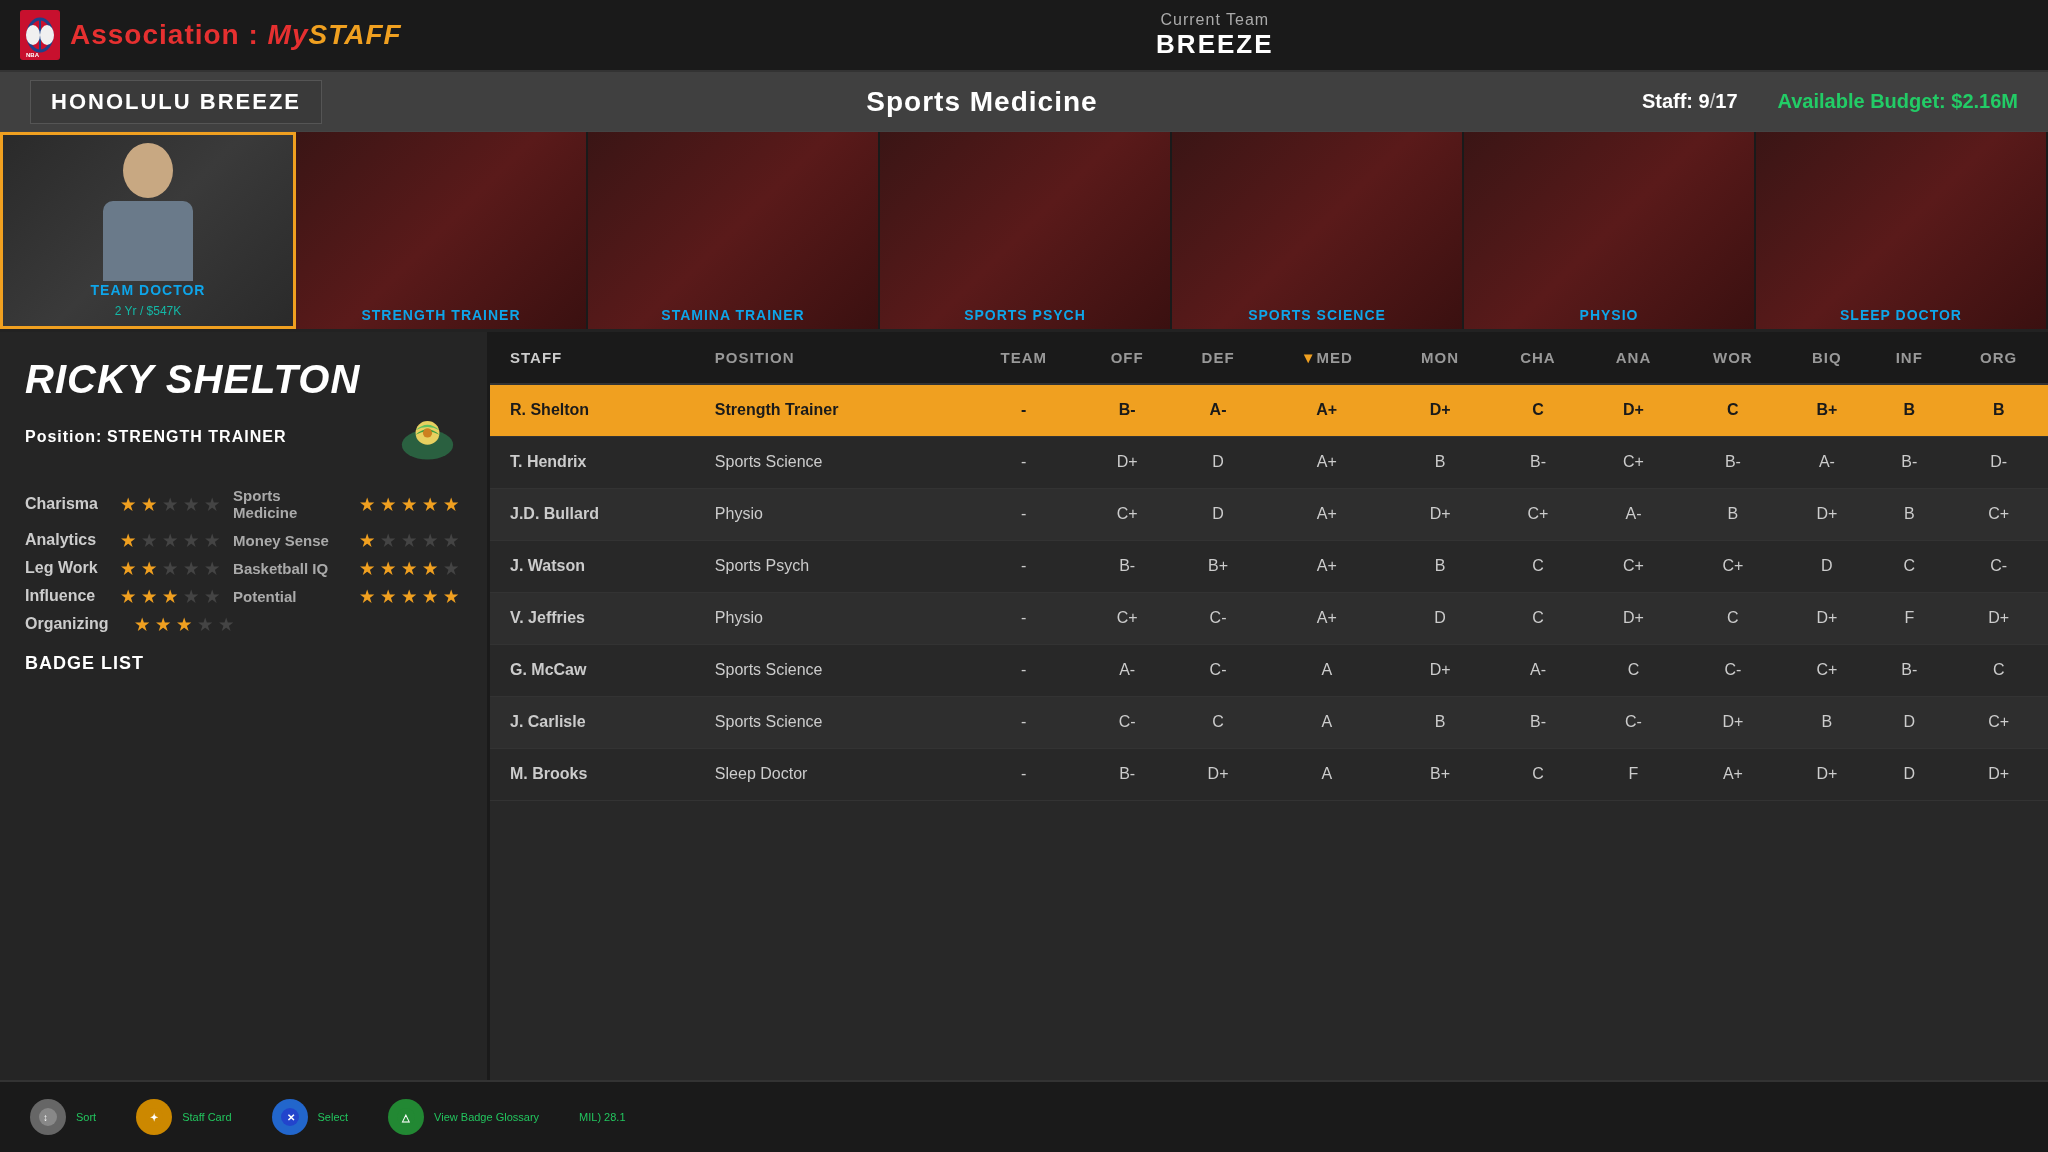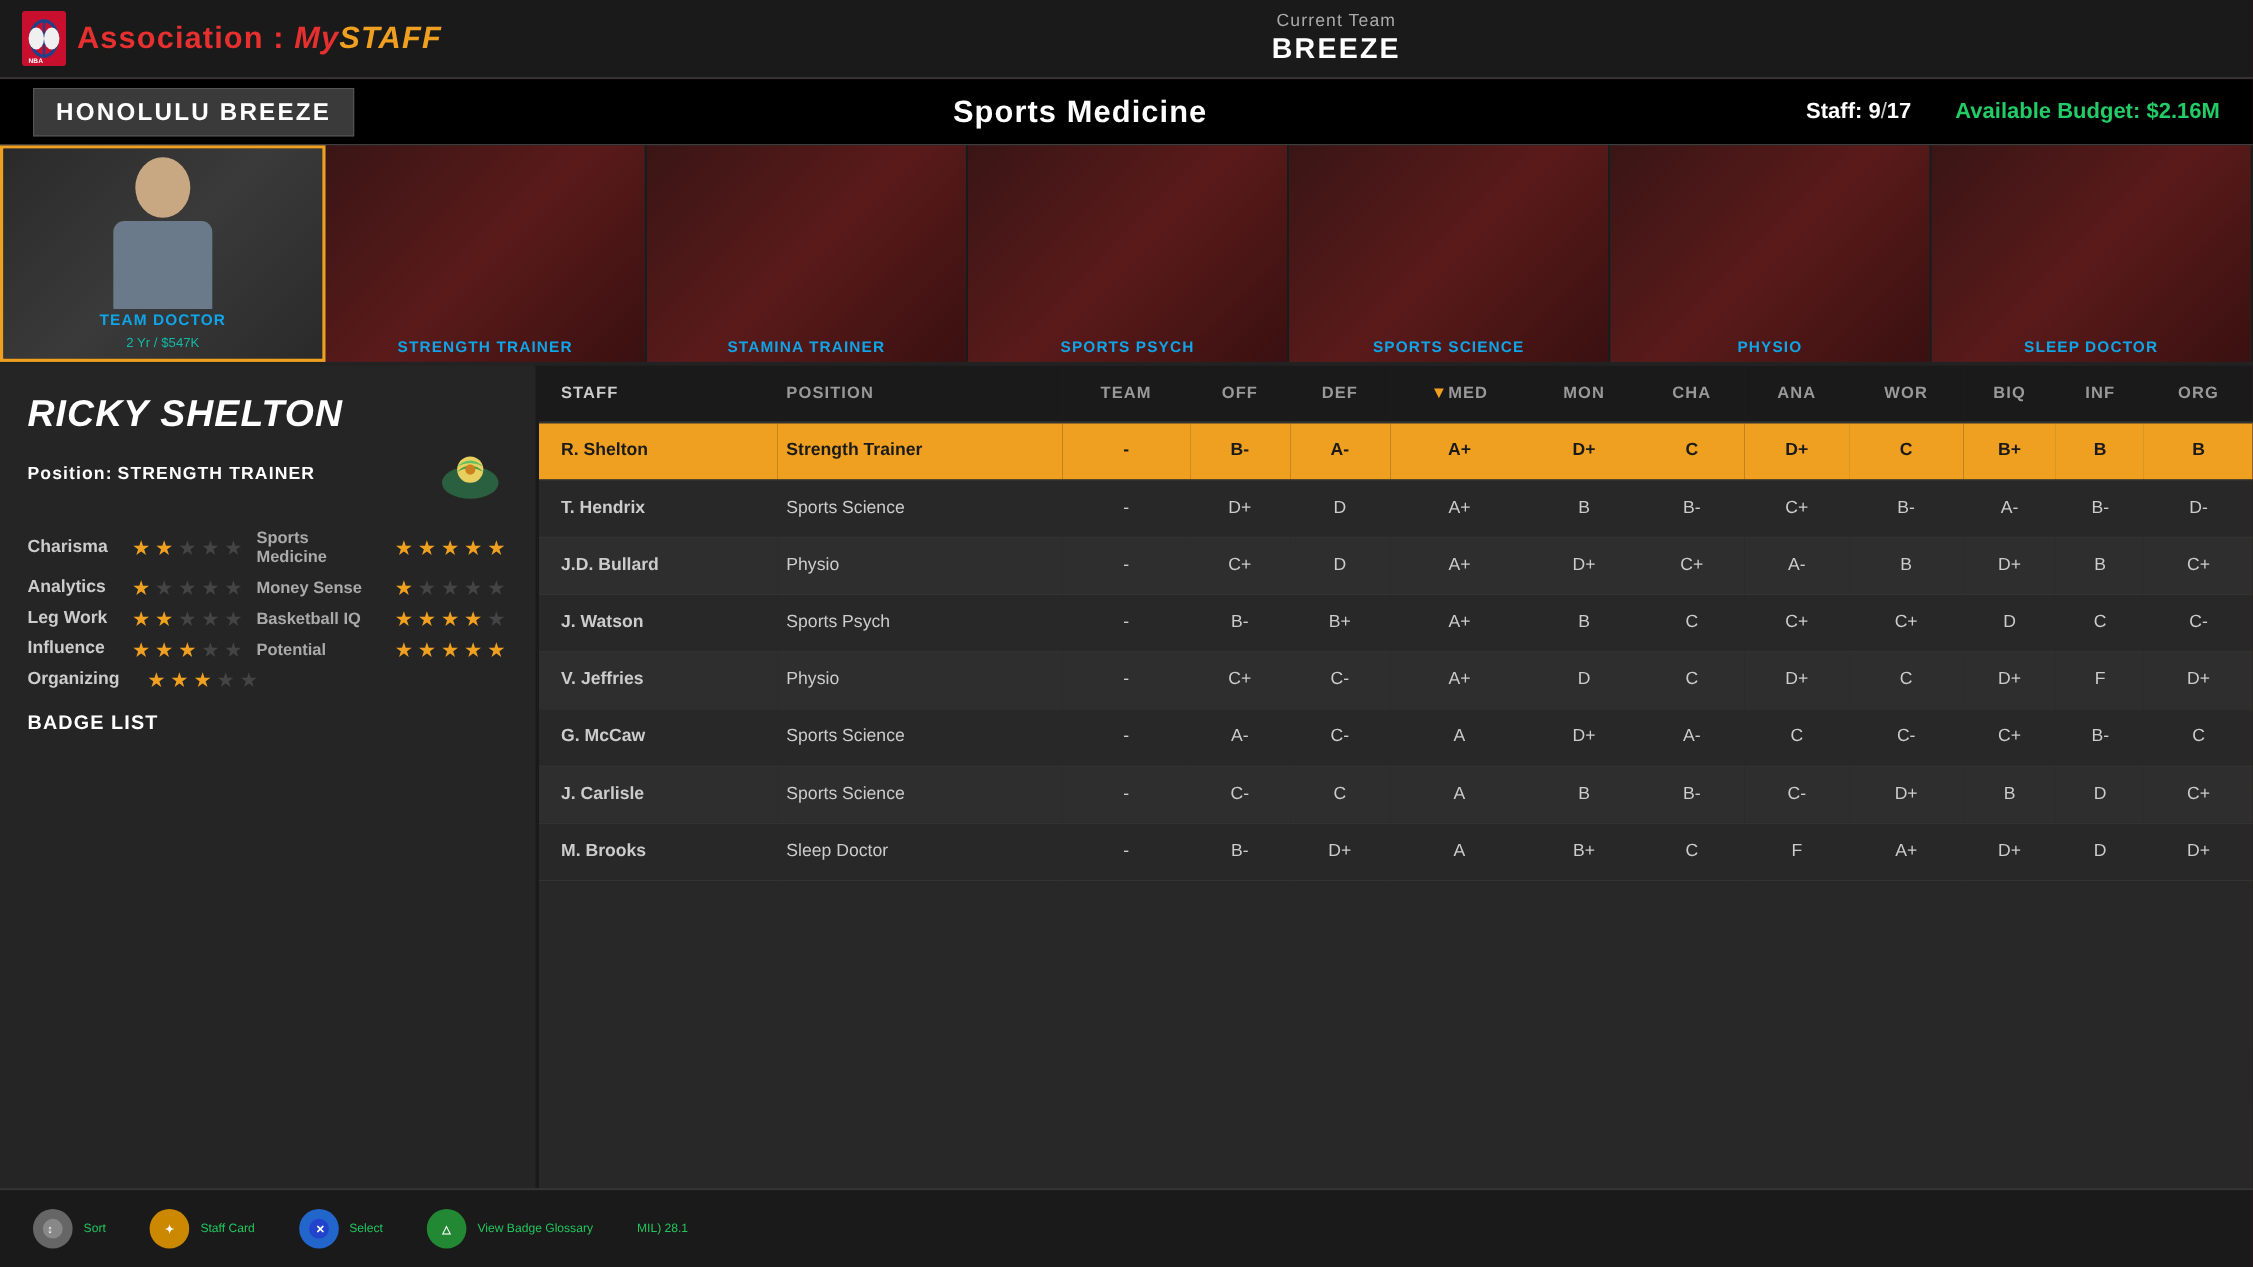--- a/index.html
+++ b/index.html
@@ -104,21 +104,21 @@
       width: 70px;
       height: 50px;
       display: flex;
       align-items: center;
       justify-content: center;
     }
 
     
     .section-header {
       height: 60px;
-      background: #000000;
+      background: #404040;
       display: flex;
       align-items: center;
       padding: 0 30px;
       border-bottom: 1px solid #444;
     }
     .team-name-header {
       font-size: 22px;
       font-weight: bold;
       color: white;
       letter-spacing: 2px;
@@ -242,21 +242,21 @@
 
     
     .left-panel {
       width: 490px;
       background: #252525;
       padding: 25px;
       border-right: 3px solid #1a1a1a;
       flex-shrink: 0;
     }
     .player-name {
-      font-size: 34px;
+      font-size: 40px;
       font-weight: 900;
       color: white;
       text-transform: uppercase;
       font-style: italic;
       letter-spacing: 1px;
       margin-bottom: 5px;
     }
     .player-position-row {
       display: flex;
       align-items: center;

